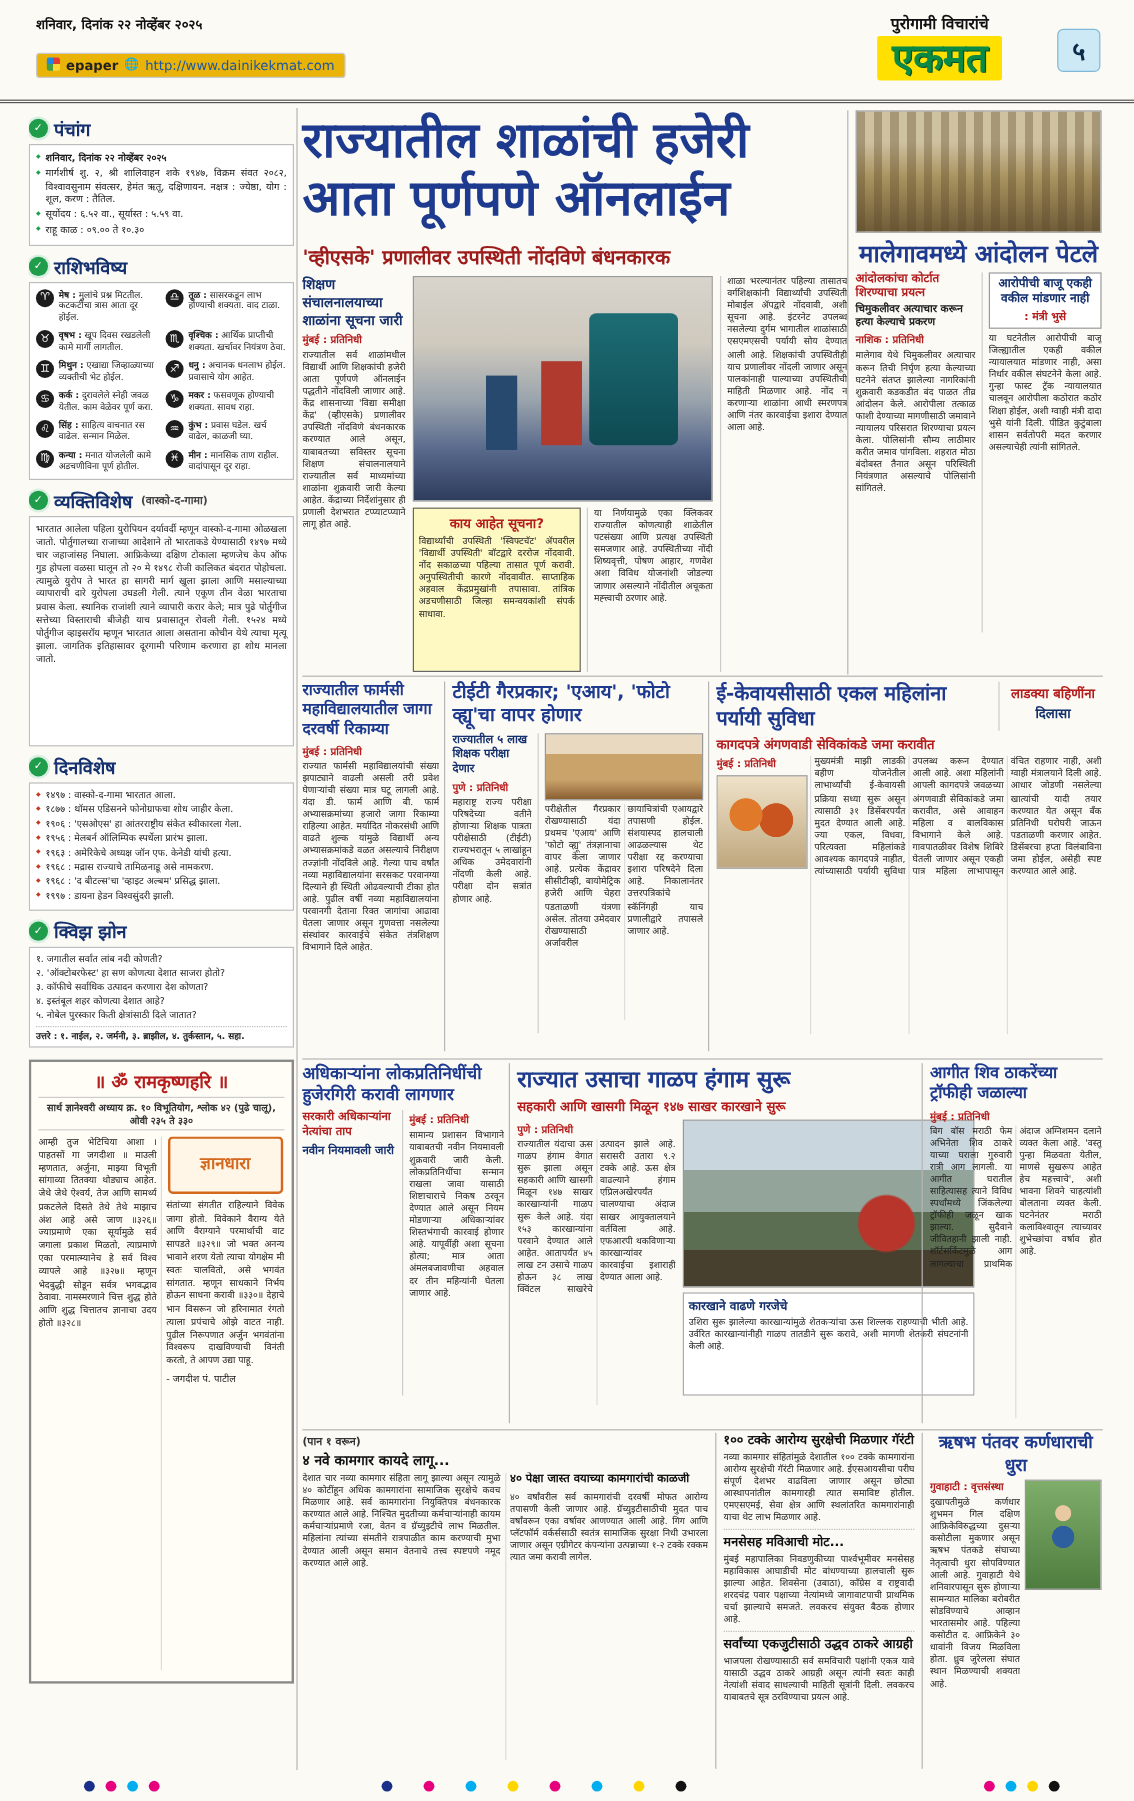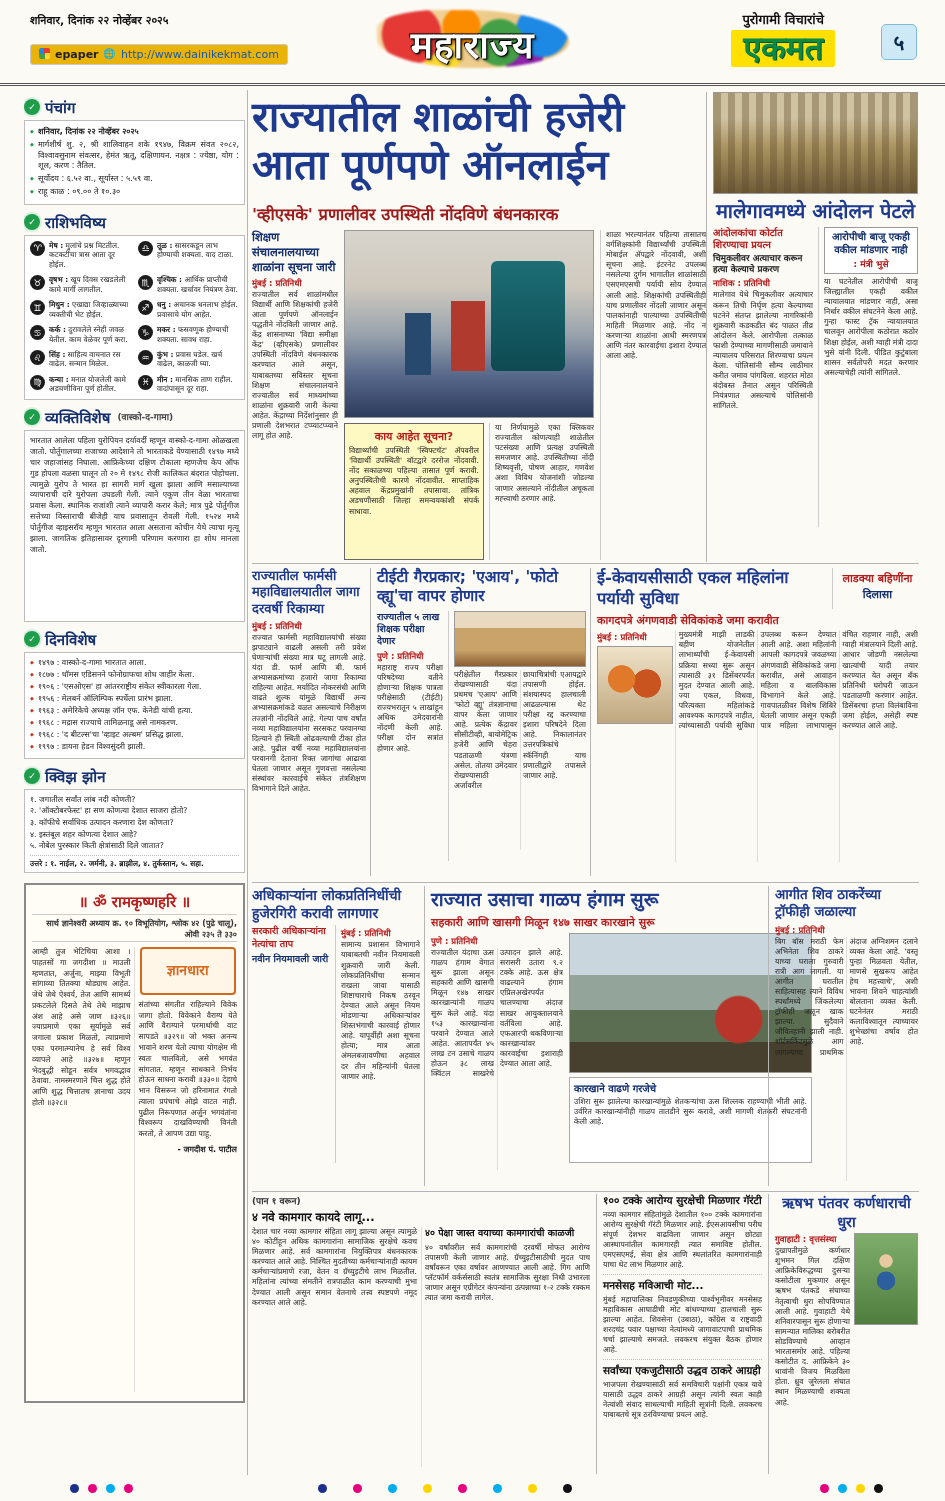--- a/index.html
+++ b/index.html
@@ -54,24 +54,24 @@
   .z-text{font-size:7.4px;line-height:1.28}
   .z-name{font-weight:700}
   .z-name::after{content:" :"}
   .vy-body{font-size:7.8px;line-height:1.4;text-align:justify;border:1px solid #bdbdbd;padding:5px;background:#fff;height:192px;overflow:hidden}
   .din-line{font-size:7.8px;line-height:1.55;padding-left:8px;position:relative}
   .din-line::before{content:"◆";position:absolute;left:0;top:2px;font-size:5px;color:#c23a1d}
   .q-line{font-size:7.8px;line-height:1.5}
   .q-ans{font-size:7.4px;font-weight:700;margin-top:3px;border-top:1px dotted #bbb;padding-top:2px}
   .om-box{border:2px solid #8a8a8a;padding:6px;background:#fffdf6;margin-top:10px;height:520px;overflow:hidden}
   .om-title{text-align:center;font-size:15px;font-weight:800;color:#b51d1d}
-  .om-ref{text-align:right;font-size:8px;font-weight:700;margin:3px 0 5px;color:#333;border-top:1px solid #ccc;border-bottom:1px solid #ccc;padding:2px 0}
+  .om-ref{text-align:center;font-size:8px;font-weight:700;margin:3px 0 5px;color:#333;border-top:1px solid #ccc;border-bottom:1px solid #ccc;padding:2px 0}
   .om-body{font-size:7.6px;line-height:1.42;text-align:justify;column-count:2;column-gap:8px;column-rule:1px solid #ddd;height:445px;overflow:hidden}
   .om-inset{border:2px solid #d4691e;border-radius:4px;color:#d4691e;background:#fff6e8;font-weight:800;font-size:14px;text-align:center;padding:12px 2px;margin:5px 1px;break-inside:avoid}
-  .om-sign{text-align:right;font-weight:700;font-size:8px;margin-top:4px}
+  .om-sign{text-align:left;font-weight:400;font-size:8px;margin-top:4px}
 
   
   .ph{position:relative;background:#ccc;overflow:hidden;border:1px solid #999}
   .ph-students{height:188px;background:linear-gradient(180deg,#d8d4cc 0%,#cfc9be 30%,#9aa4ad 55%,#56678a 78%,#2e3c5c 100%)}
   .ph-students::after{content:"";position:absolute;right:28px;top:30px;width:74px;height:110px;background:linear-gradient(180deg,#1d6d75,#0e4a52);border-radius:6px;box-shadow:-60px 20px 0 -20px #b03a2e,-110px 28px 0 -24px #27496d}
   .ph-crowd{height:102px;background:repeating-linear-gradient(90deg,rgba(90,70,40,.35) 0 7px,rgba(0,0,0,0) 7px 14px),linear-gradient(180deg,#cfc2a0 0 25%,#a8925f 55%,#6f5c38 100%)}
   .ph-exam{height:56px;margin-bottom:3px;background:linear-gradient(180deg,#e8d9c0 0 30%,#caa36a 30% 70%,#8a5f33 100%)}
   .ph-women{width:100%;height:78px;margin:2px 0;break-inside:avoid;background:
     radial-gradient(circle at 32% 42%,#e07a2a 0 20%,transparent 21%),
     radial-gradient(circle at 66% 48%,#c9541f 0 22%,transparent 23%),
@@ -176,24 +176,20 @@
 
 <div class="page">
 
   <header class="hd abs">
     <div class="h-date">शनिवार, दिनांक २२ नोव्हेंबर २०२५</div>
     <div class="h-ep">
       <span class="ep-logo"></span>
       <span class="ep-label">epaper</span>
       <span class="ep-globe">🌐</span>
       <span class="ep-url">http://www.dainikekmat.com</span>
-    </div>
-    <div class="h-mast">
-      <span class="mast-map"></span>
-      <span class="mast-text">महाराज्य</span>
     </div>
     <div class="h-right">
       <div class="h-tag">पुरोगामी विचारांचे</div>
       <div class="h-brand">एकमत</div>
     </div>
     <div class="h-page">५</div>
   </header>
 
   <div class="vline"></div>
   <div class="hline hl1"></div>

